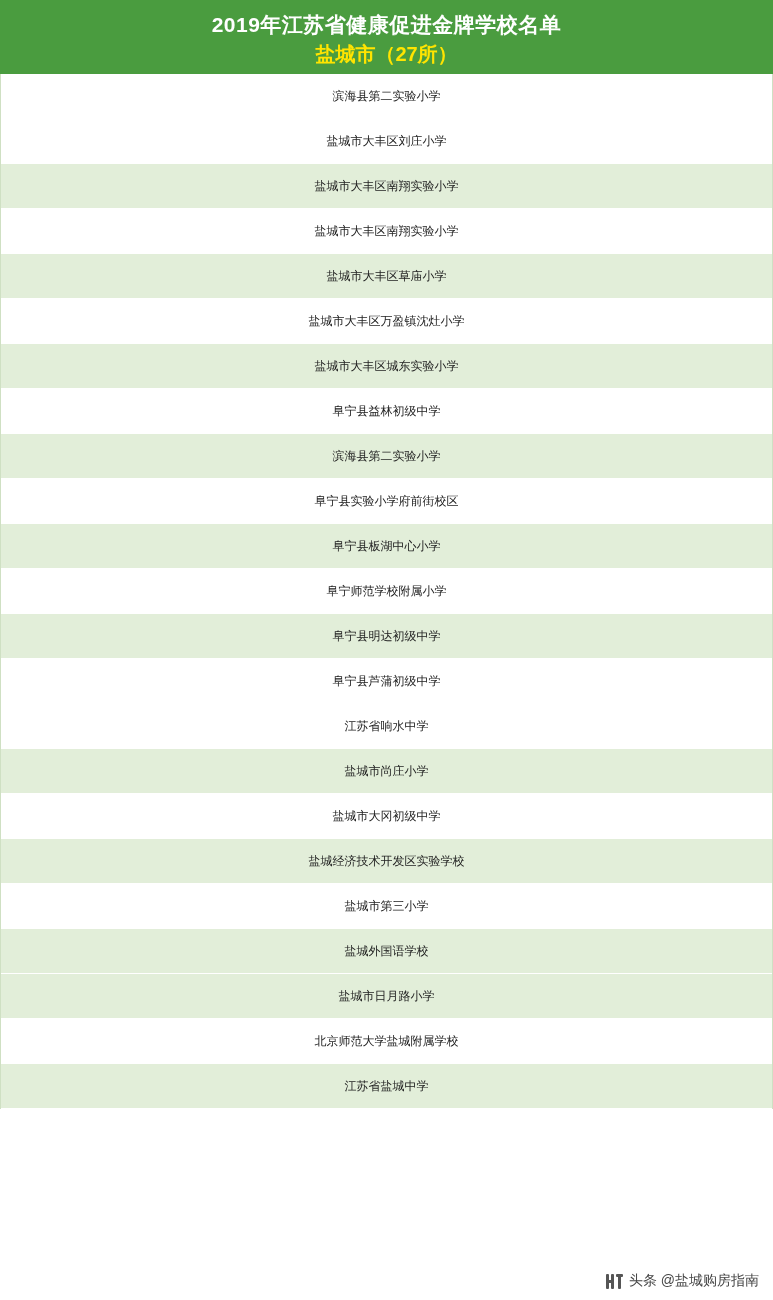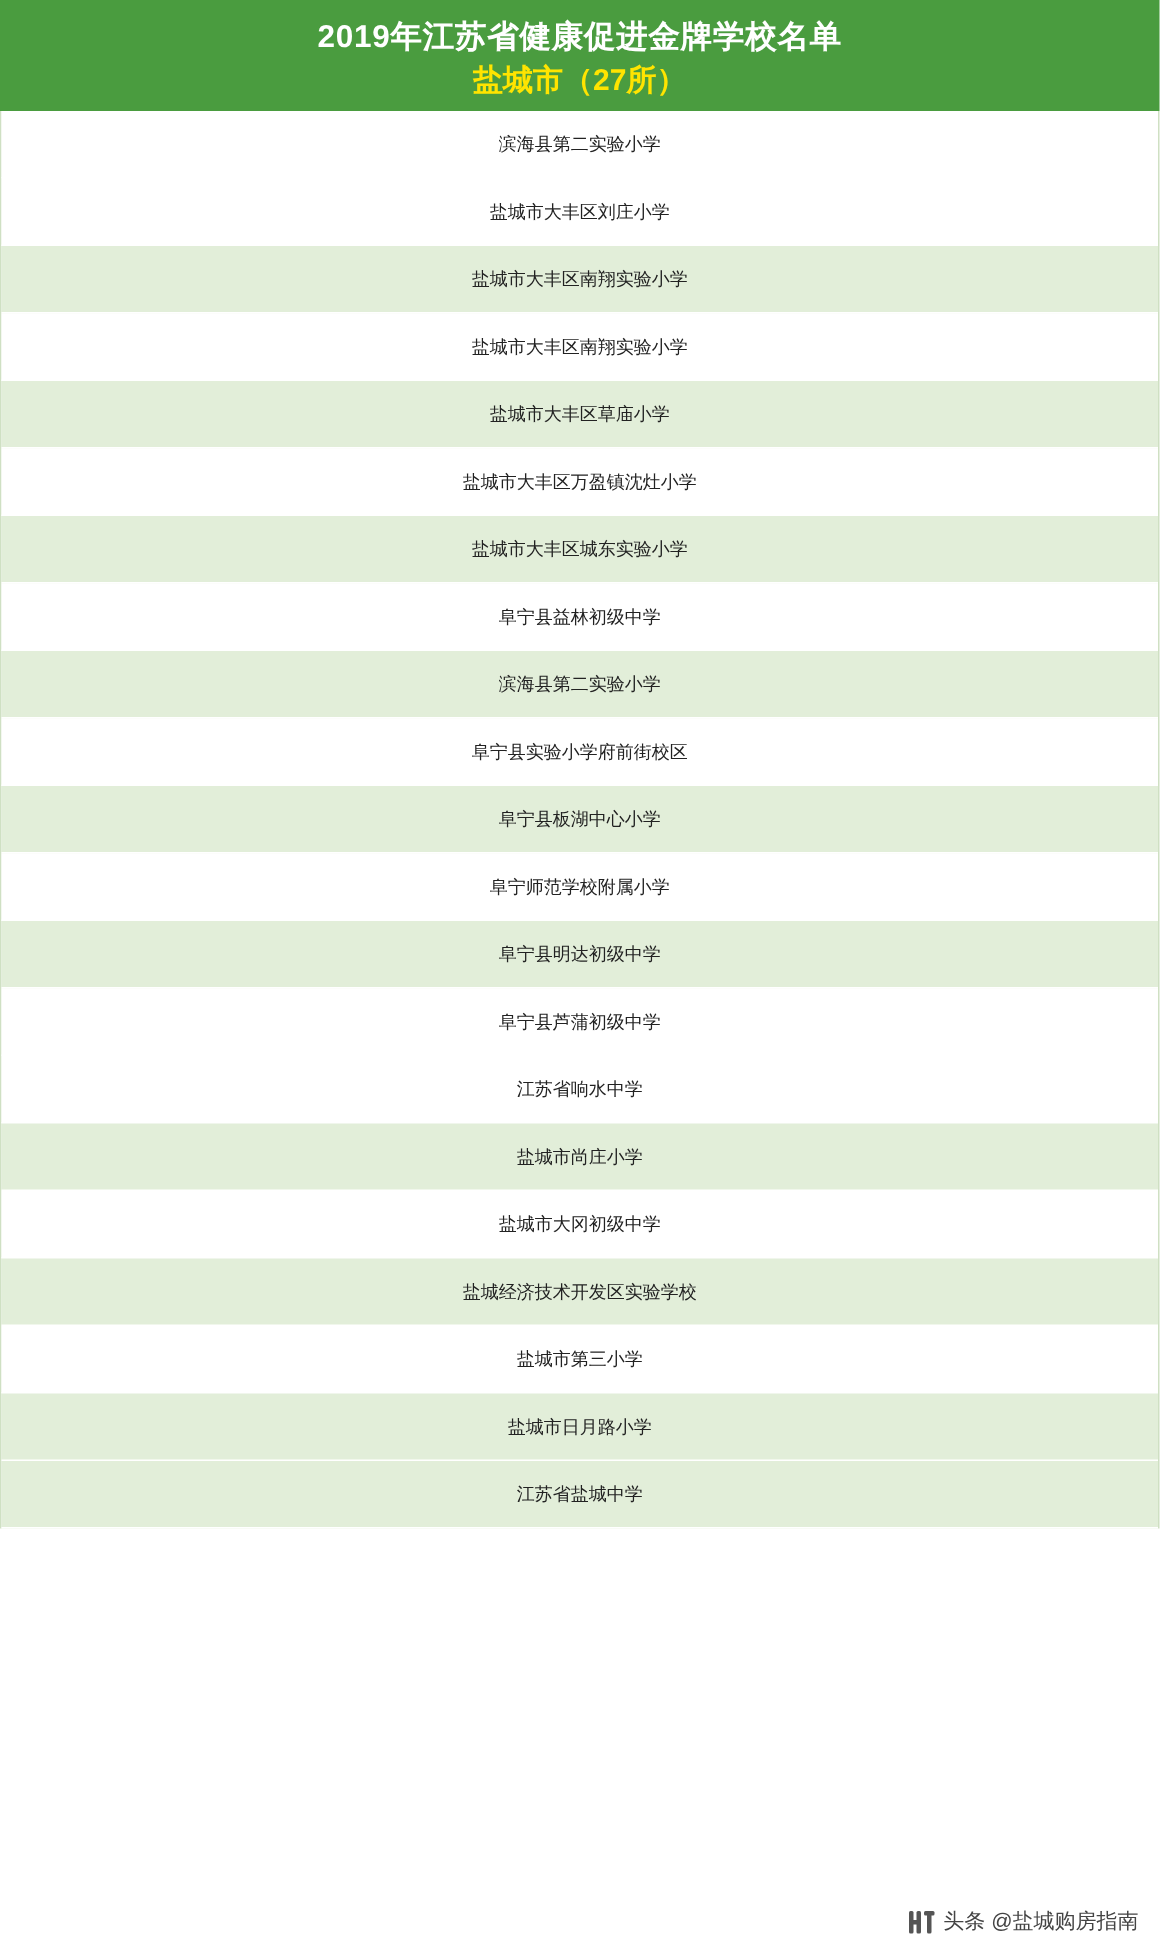--- a/index.html
+++ b/index.html
@@ -122,21 +122,23 @@
       <div class="row even">阜宁县实验小学府前街校区</div>
       <div class="row odd">阜宁县板湖中心小学</div>
       <div class="row even">阜宁师范学校附属小学</div>
       <div class="row odd">阜宁县明达初级中学</div>
       <div class="row even">阜宁县芦蒲初级中学</div>
       <div class="row even">江苏省响水中学</div>
       <div class="row odd">盐城市尚庄小学</div>
       <div class="row even">盐城市大冈初级中学</div>
       <div class="row odd">盐城经济技术开发区实验学校</div>
       <div class="row even">盐城市第三小学</div>
+      <div class="row odd">盐城外国语学校</div>
       <div class="row odd">盐城市日月路小学</div>
+      <div class="row even">北京师范大学盐城附属学校</div>
       <div class="row odd">江苏省盐城中学</div>
     </div>
 
   <div class="footer-badge">
     <span class="badge-icon">
       <span class="bar b1"></span>
       <span class="bar b2"></span>
       <span class="bar b3"></span>
       <span class="bar b4"></span>
       <span class="bar b5"></span>

